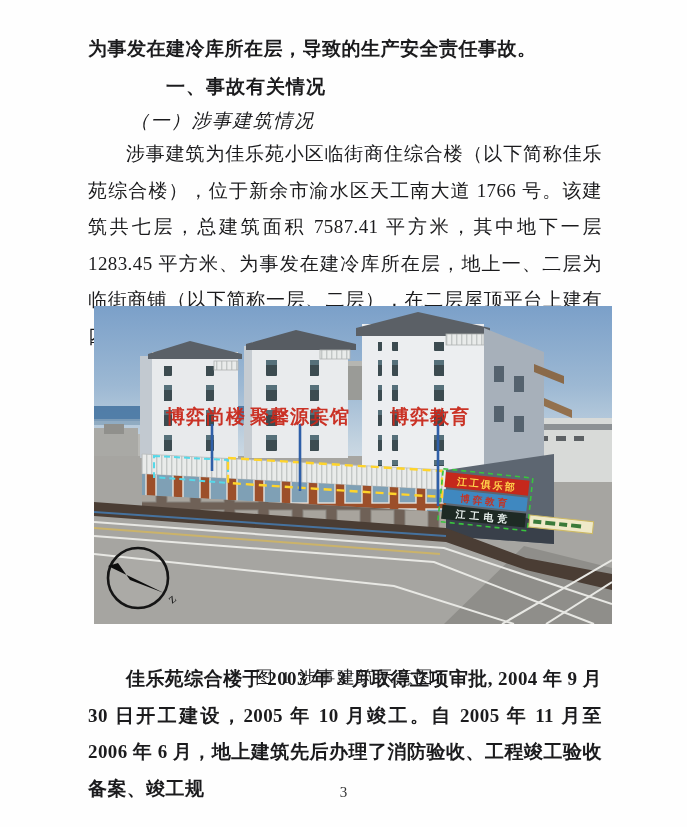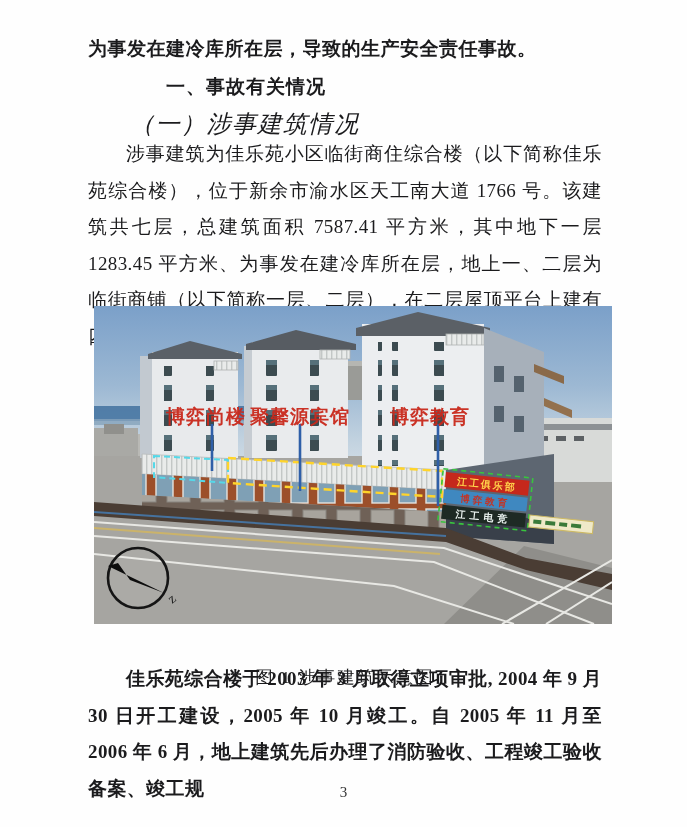--- a/index.html
+++ b/index.html
@@ -14,21 +14,21 @@
     font-family:"Liberation Sans","DejaVu Sans",sans-serif;
     font-weight:700;font-size:19px;line-height:30px;letter-spacing:.5px;
   }
   .section-heading{
     left:130px;top:74px;
     font-family:"Liberation Sans","DejaVu Sans",sans-serif;
     font-weight:700;font-size:19px;letter-spacing:1px;margin-left:36px;
   }
   .subsection-heading{
     left:130px;top:108px;
-    font-style:italic;font-weight:500;font-size:24px;letter-spacing:1.5px;
+    font-style:italic;font-weight:500;font-size:19px;letter-spacing:1.5px;
   }
   .body-para{
     left:88px;width:514px;font-size:19px;line-height:36.6px;
     text-align:justify;text-indent:2em;letter-spacing:.4px;
   }
   .para-1{top:136px;}
   .para-2{top:661px;font-weight:bold;}
   .figure-wrap{left:94px;top:306px;width:518px;height:318px;}
   .figure-wrap svg{display:block;}
   .figure-caption{

